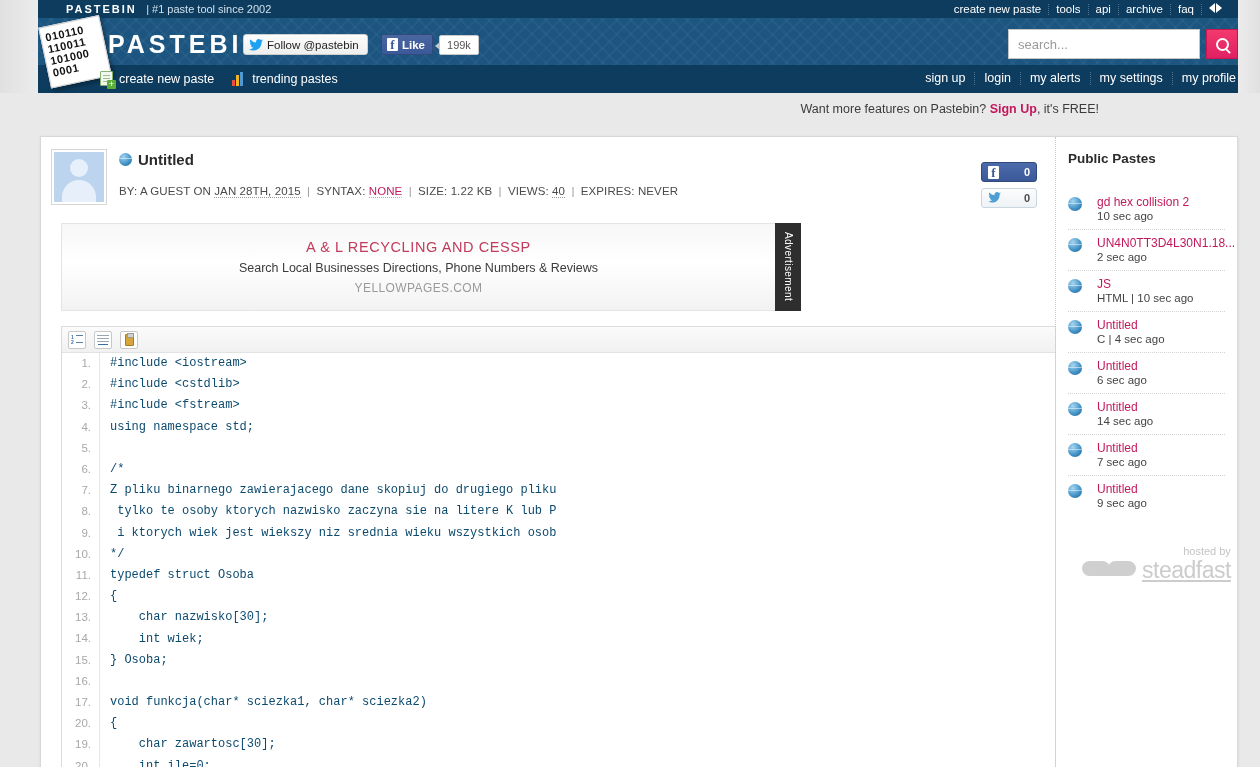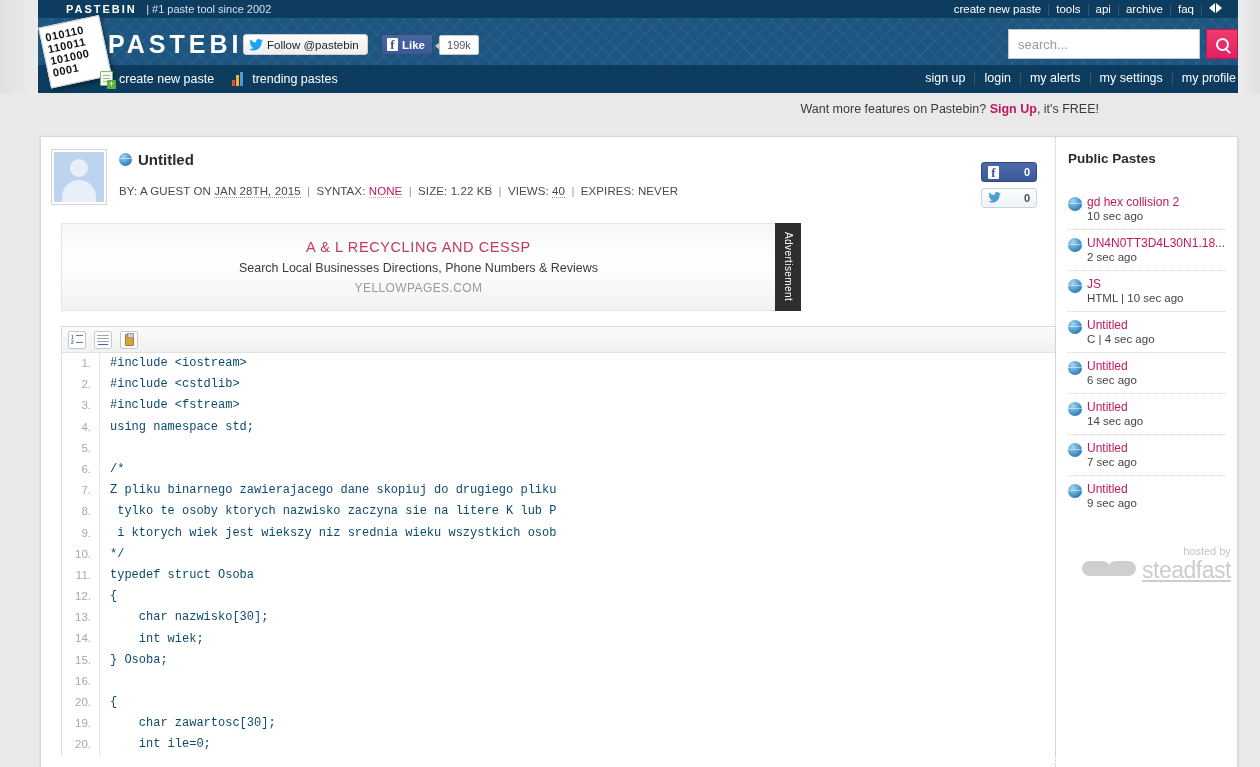--- a/index.html
+++ b/index.html
@@ -257,21 +257,21 @@
   }
   .ln-gut { width:10px; flex:none; }
   .cd {
     font-family:"Liberation Mono", monospace; font-size:12px; color:#0c4a6e;
     white-space:pre; line-height:21px;
   }
 
   
   .sb-title { font-size:13.5px; font-weight:bold; color:#2b2b2b; margin-bottom:23px; }
   .sb-item {
-    display:flex; gap:5px; padding:6px 0 6px 0; border-bottom:1px dotted #d2d2d2;
+    display:flex; gap:15px; padding:6px 0 6px 0; border-bottom:1px dotted #d2d2d2;
     align-items:flex-start;
   }
   .sb-item:last-child { border-bottom:0; }
   .sb-globe {
     width:14px;height:14px;border-radius:50%; margin-top:2px; flex:none;
     background:radial-gradient(circle at 35% 30%, #a5d6f2 0%, #3e8fc4 60%, #1f5c88 100%);
     position:relative;
   }
   .sb-globe:after{content:"";position:absolute;left:0;top:6px;width:14px;height:1px;background:rgba(255,255,255,.5);}
   .sb-txt { line-height:14px; }
@@ -553,20 +553,25 @@
             <div class="ln">15.</div>
             <div class="ln-gut"></div>
             <div class="cd">} Osoba;</div>
           </div>
           <div class="code-row">
             <div class="ln">16.</div>
             <div class="ln-gut"></div>
             <div class="cd"> </div>
           </div>
           <div class="code-row">
+            <div class="ln">17.</div>
+            <div class="ln-gut"></div>
+            <div class="cd">void funkcja(char* sciezka1, char* sciezka2)</div>
+          </div>
+          <div class="code-row">
             <div class="ln">20.</div>
             <div class="ln-gut"></div>
             <div class="cd">{</div>
           </div>
           <div class="code-row">
             <div class="ln">19.</div>
             <div class="ln-gut"></div>
             <div class="cd">    char zawartosc[30];</div>
           </div>
           <div class="code-row">

